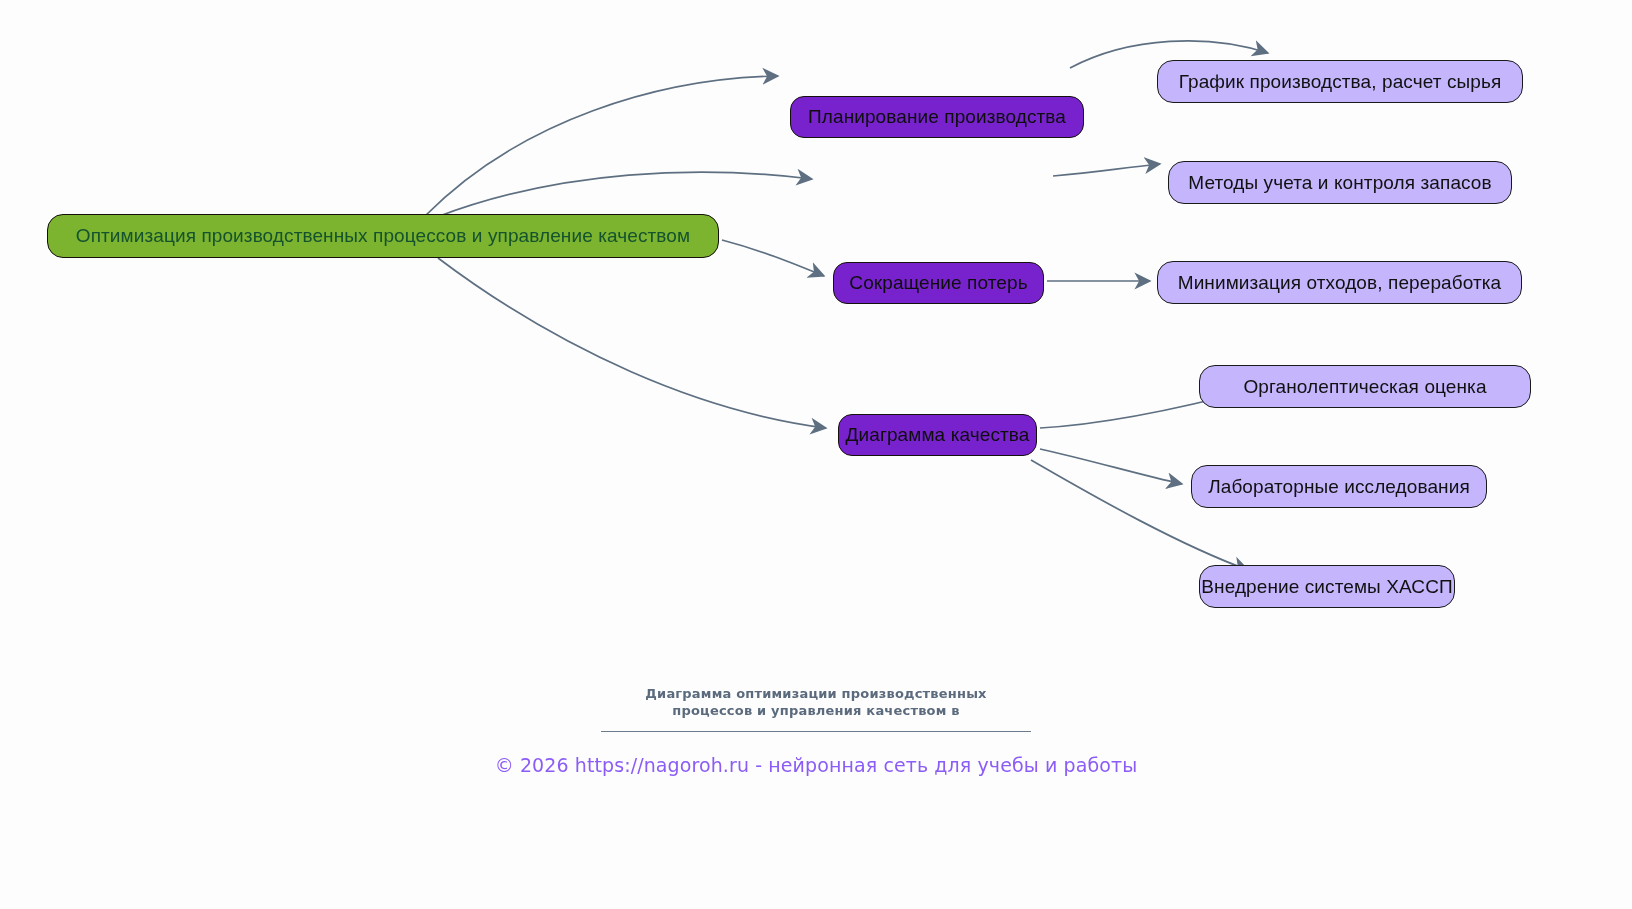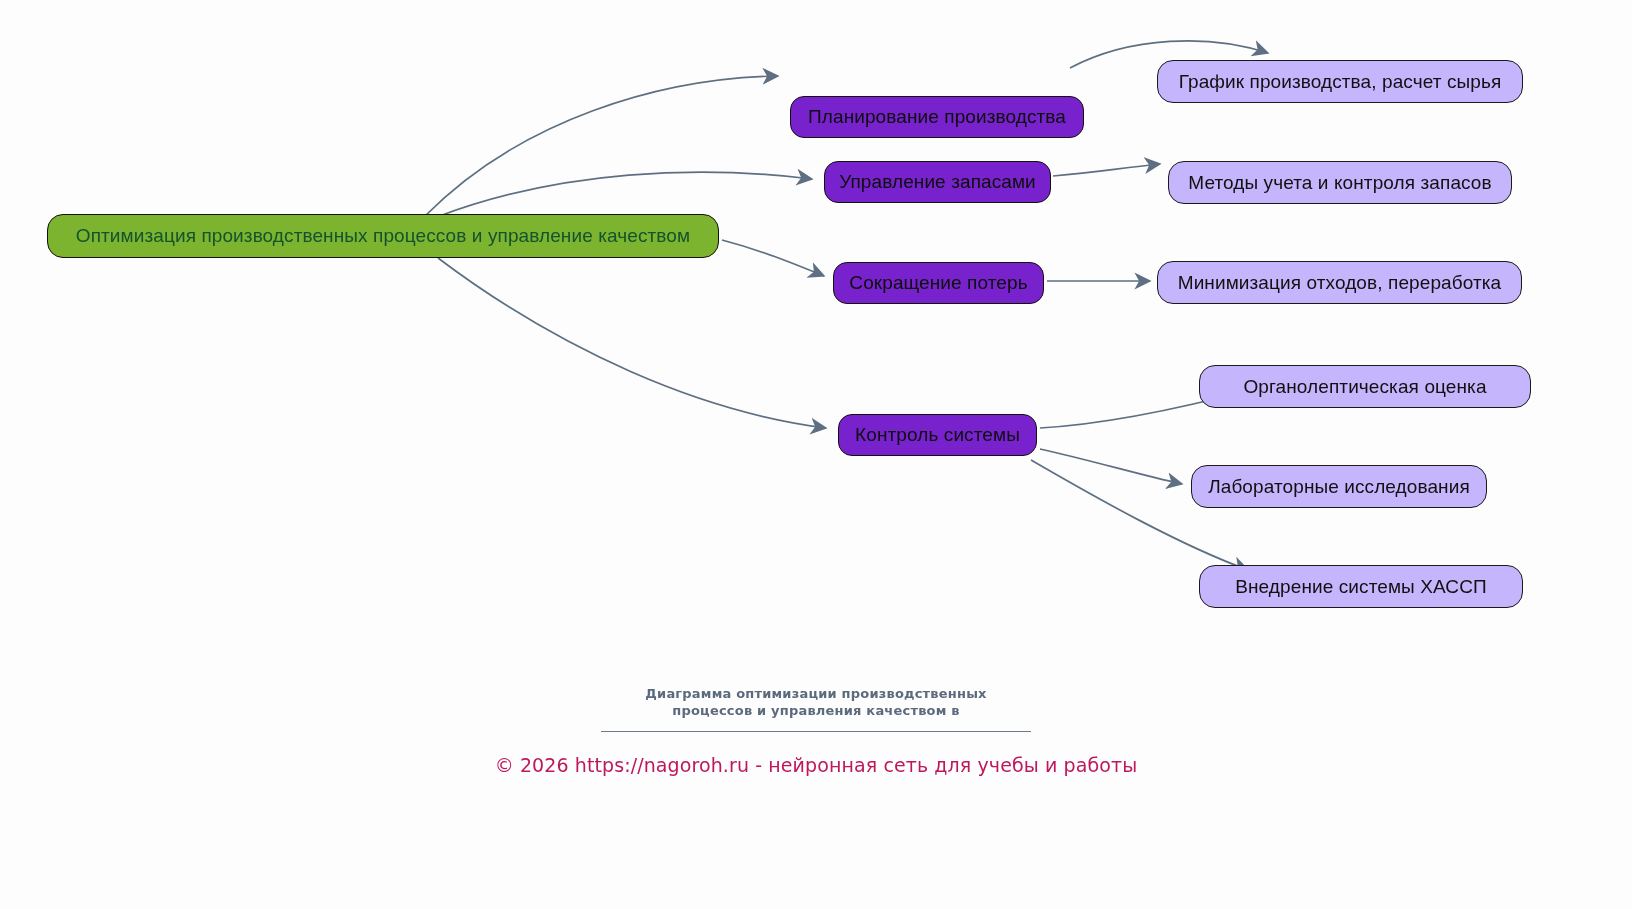--- a/index.html
+++ b/index.html
@@ -75,21 +75,21 @@
   #caption-rule {
     width: 430px;
     height: 0;
     margin: 12px auto 0 auto;
     border-top: 1.4px solid #6b7a8c;
   }
   #caption-footer {
     margin-top: 22px;
     font-family: "DejaVu Sans", sans-serif;
     font-size: 19px;
-    color: #be185d;
+    color: #8b5cf6;
     letter-spacing: 0.1px;
   }
 </style>
 </head>
 <body>
 
 <div id="canvas">
 
   <svg id="edge-layer" viewBox="0 0 1632 909" xmlns="http://www.w3.org/2000/svg">
     <defs>
@@ -123,44 +123,41 @@
     <span>Оптимизация производственных процессов и управление качеством</span>
   </div>
 
   <div class="node branch" style="left:790px; top:61px; width:294px; height:42px;margin-top:35px;">
     <span>Планирование производства</span>
   </div>
   <div class="node leaf" style="left:1157px; top:60px; width:366px; height:43px;">
     <span>График производства, расчет сырья</span>
   </div>
 
-  <div class="node branch" style="left:824px; top:161px; width:227px; height:42px;">
-    <span>Управление запасами</span>
-  </div>
   <div class="node leaf" style="left:1168px; top:161px; width:344px; height:43px;">
     <span>Методы учета и контроля запасов</span>
   </div>
 
   <div class="node branch" style="left:833px; top:262px; width:211px; height:42px;">
     <span>Сокращение потерь</span>
   </div>
   <div class="node leaf" style="left:1157px; top:261px; width:365px; height:43px;">
     <span>Минимизация отходов, переработка</span>
   </div>
 
   <div class="node branch" style="left:838px; top:414px; width:199px; height:42px;">
-    <span>Контроль системы</span>
+    <span>Диаграмма качества</span>
   </div>
   <div class="node leaf" style="left:1199px; top:365px; width:332px; height:43px;">
     <span>Органолептическая оценка</span>
   </div>
   <div class="node leaf" style="left:1191px; top:465px; width:296px; height:43px;">
     <span>Лабораторные исследования</span>
   </div>
-  <div class="node leaf" style="left:1199px; top:565px; width:324px; height:43px;">
+  <div class="node leaf" style="left:1199px; top:565px; width:256px; height:43px;">
     <span>Внедрение системы ХАССП</span>
   </div>
 
   <div id="caption-block">
     <div id="caption-title">
       <div>Диаграмма оптимизации производственных</div>
       <div>процессов и управления качеством в</div>
     </div>
     <div id="caption-rule"></div>
     <div id="caption-footer">© 2026 https://nagoroh.ru - нейронная сеть для учебы и работы</div>

